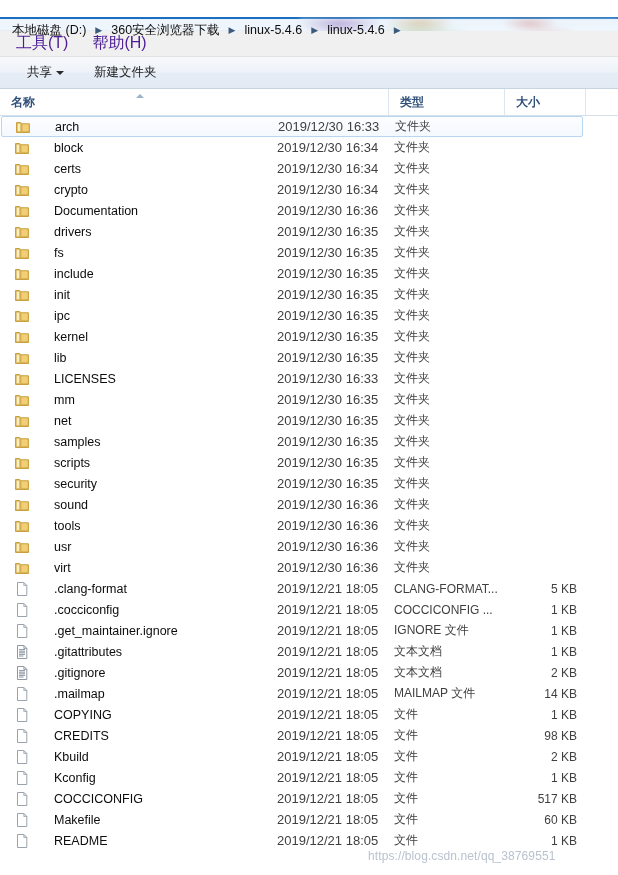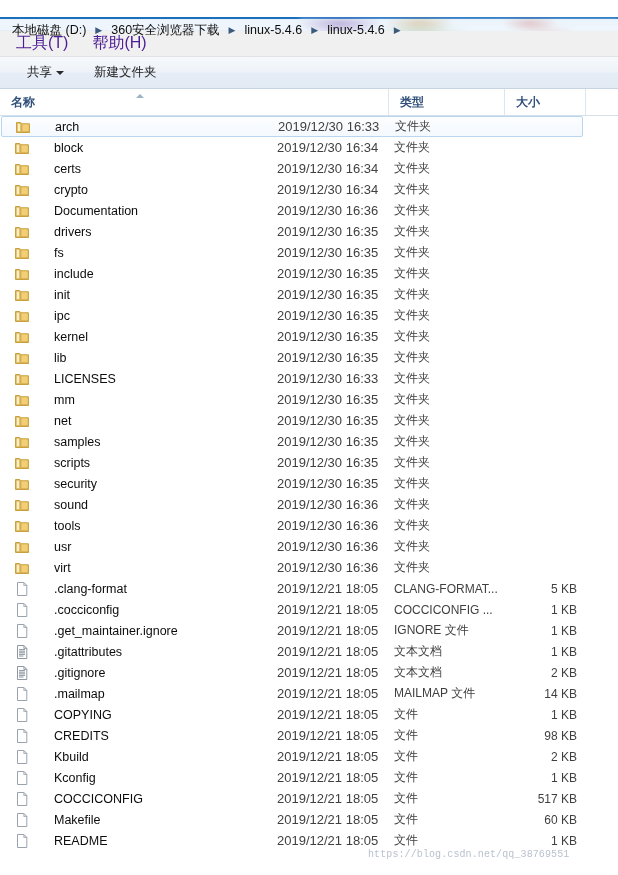--- a/index.html
+++ b/index.html
@@ -207,23 +207,23 @@
     white-space: nowrap;
   }
 
   
   .icon { width: 16px; height: 16px; flex: 0 0 16px; position: relative; }
 
   
   #watermark {
     position: absolute;
     left: 368px; top: 849px;
-    font-size: 10px;
+    font-size: 12px;
     color: #b9c2ce;
-    font-family: Liberation Mono, monospace;
+    font-family: Liberation Sans, sans-serif;
     letter-spacing: 0.1px;
     white-space: nowrap;
     pointer-events: none;
   }
 </style>
 </head>
 <body>
 
 <div id="addressbar">
   <div id="glass-bleed"></div>

